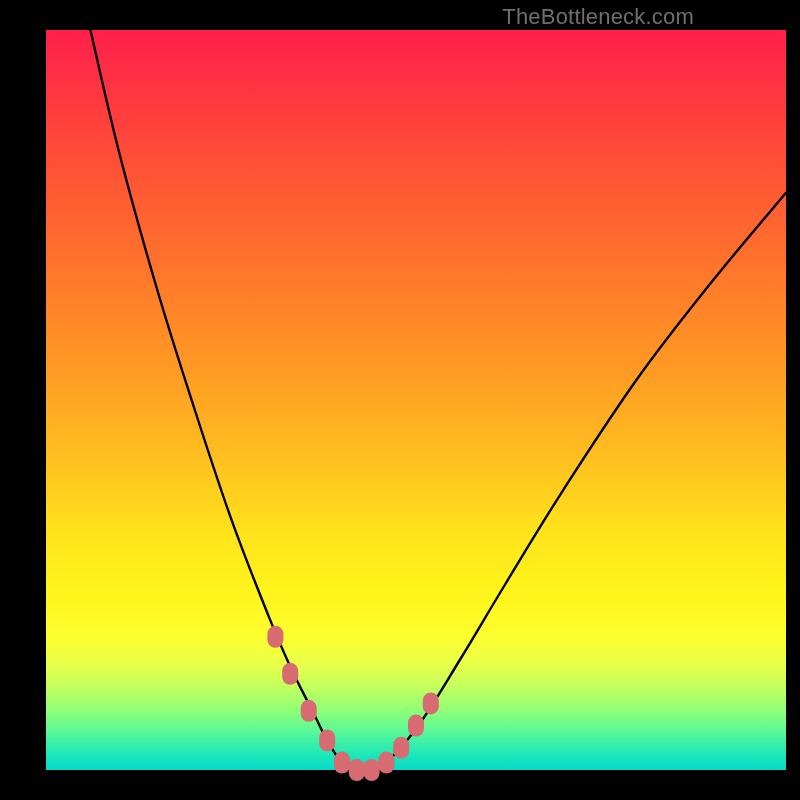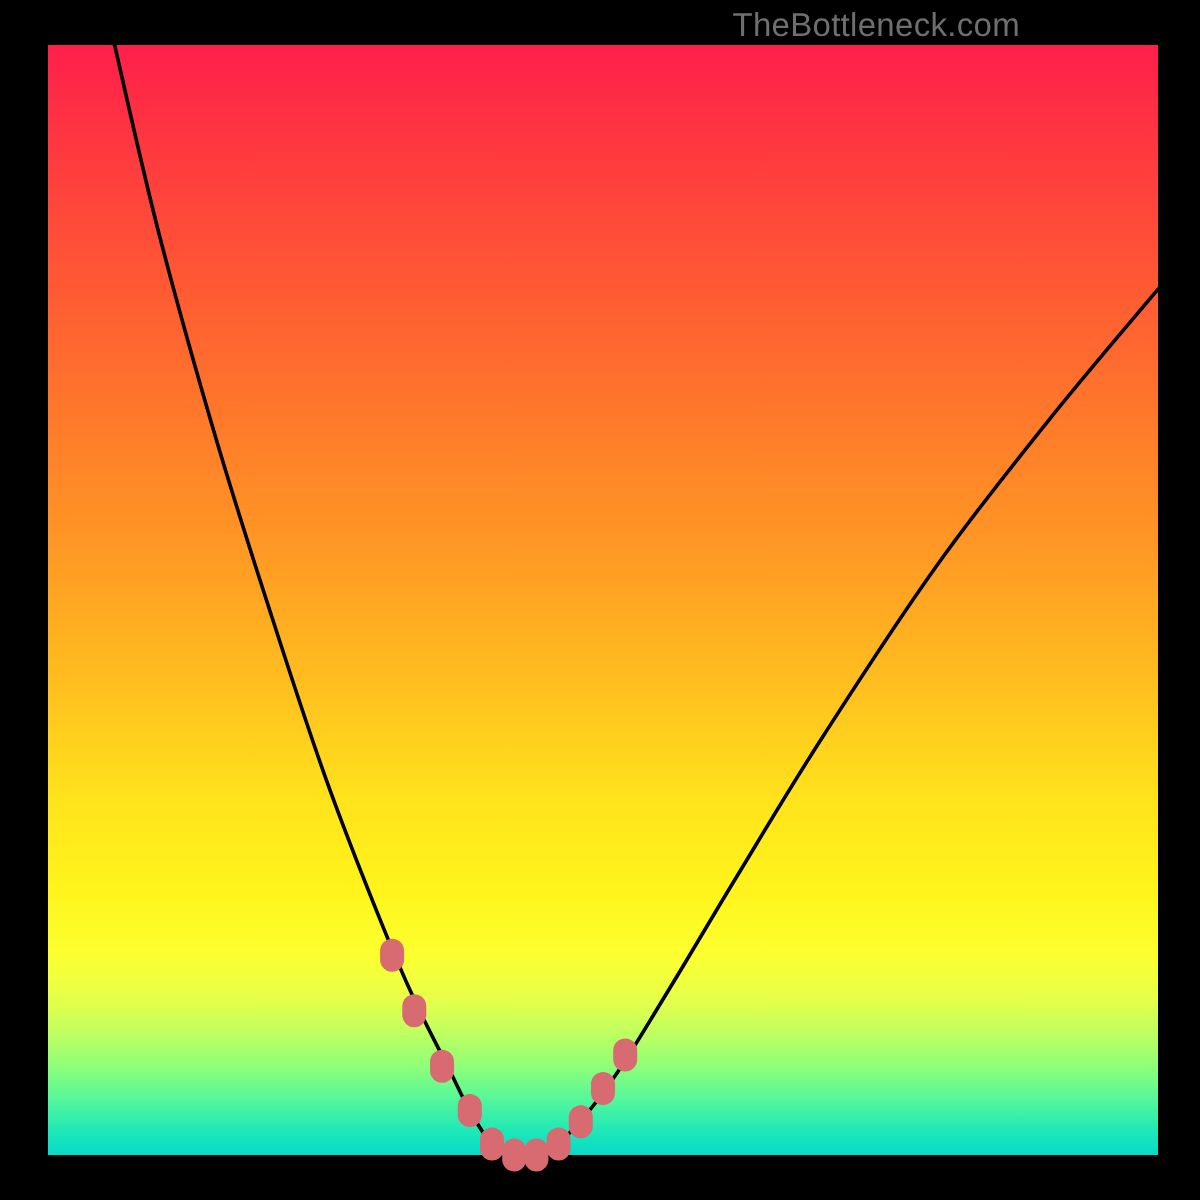--- a/index.html
+++ b/index.html
@@ -7,21 +7,21 @@
     padding: 0;
     width: 800px;
     height: 800px;
     background: #000;
     overflow: hidden;
     font-family: Arial, Helvetica, sans-serif;
   }
   .frame {
     position: absolute;
     top: 0;
-    left: 2px;
+    left: 16px;
     width: 690px;
     height: 800px;
     background: #000;
   }
   .plot-area {
     position: absolute;
     top: 30px;
     left: 30px;
     width: 740px;
     height: 740px;

